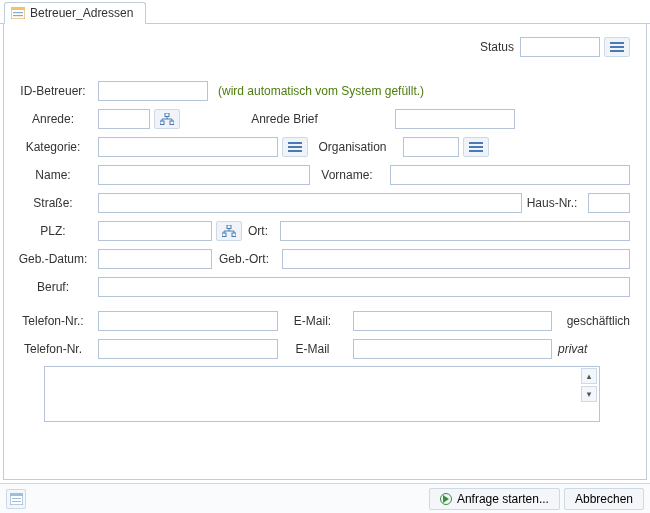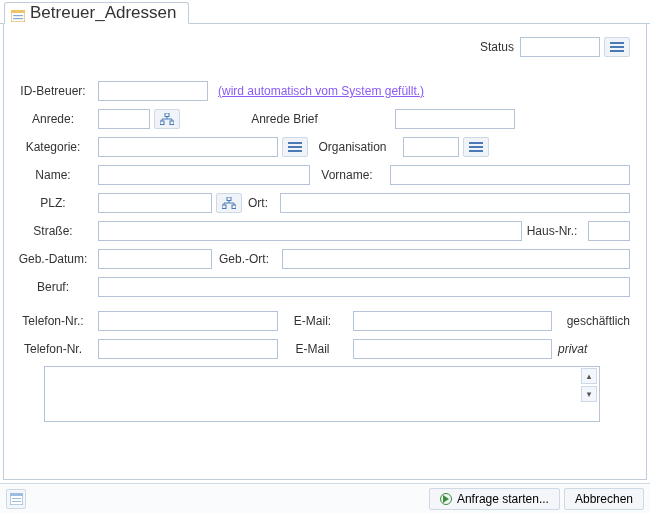--- a/index.html
+++ b/index.html
@@ -29,21 +29,21 @@
     height: 22px;
     padding: 0 12px 0 6px;
     border: 1px solid #bfcddb;
     border-bottom: 1px solid #fff;
     background: #fff;
     border-radius: 3px 3px 0 0;
     display: flex;
     align-items: center;
     gap: 5px;
     margin-bottom: -1px;
-    font-size: 17px;
+    font-size: 12px;
   }
   .tab-icon {
     width: 14px; height: 12px;
     display:inline-block;
   }
   .form-panel {
     flex: 1;
     border: 1px solid #bfcddb;
     border-top: none;
     margin: 0 3px 3px 3px;
@@ -83,21 +83,21 @@
     border-radius: 2px;
   }
   .hamburger {
     width: 14px; height: 10px;
     display: inline-flex;
     flex-direction: column;
     justify-content: space-between;
   }
   .hamburger div { height: 2px; background:#4a7ab5; width:100%; }
   .tree-icon svg { display:block; }
-  .note { color:#8b5cf6; padding-left:10px;text-decoration:underline; }
+  .note { color:#4d7c0f; padding-left:10px; }
   .flex1 { flex:1; }
   .section-label { font-size:12px; color:#333; padding: 0 0 4px 110px; }
   .textarea-wrap {
     margin: 0 30px 0 30px;
     position: relative;
   }
   .textarea {
     width: 100%;
     height: 56px;
     border: 1px solid #b5c4d6;
@@ -241,39 +241,39 @@
     </div>
 
     <div class="row">
       <span class="label w-label">Name:</span>
       <input class="input" style="width: 212px;" value="">
       <span class="label" style="width:80px;">Vorname:</span>
       <input class="input flex1" value="" style="">
     </div>
 
     <div class="row">
+      <span class="label w-label">Straße:</span>
+      <input class="input flex1" value="" style="">
+      <span class="label" style="width:66px;">Haus-Nr.:</span>
+      <input class="input" style="width: 42px;" value="">
+    </div>
+
+    <div class="row">
       <span class="label w-label">PLZ:</span>
       <input class="input" style="width: 114px;" value="">
       <span class="icon-btn tree-icon">
         <svg width="14" height="12">
             <rect x="5" y="0" width="4" height="3.5" fill="none" stroke="#4a7ab5"></rect>
             <rect x="0" y="8" width="4" height="3.5" fill="none" stroke="#4a7ab5"></rect>
             <rect x="10" y="8" width="4" height="3.5" fill="none" stroke="#4a7ab5"></rect>
             <path d="M7 3.5 V6 H2 V8 M7 6 H12 V8" stroke="#4a7ab5" fill="none"></path>
           </svg>
       </span>
       <span class="label" style="width:38px;">Ort:</span>
       <input class="input flex1" value="" style="">
-    </div>
-
-    <div class="row">
-      <span class="label w-label">Straße:</span>
-      <input class="input flex1" value="" style="">
-      <span class="label" style="width:66px;">Haus-Nr.:</span>
-      <input class="input" style="width: 42px;" value="">
     </div>
 
     <div class="row">
       <span class="label w-label">Geb.-Datum:</span>
       <input class="input" style="width: 114px;" value="">
       <span class="label" style="width:70px;">Geb.-Ort:</span>
       <input class="input flex1" value="" style="">
     </div>
 
     <div class="row" style="margin-bottom:12px;">

